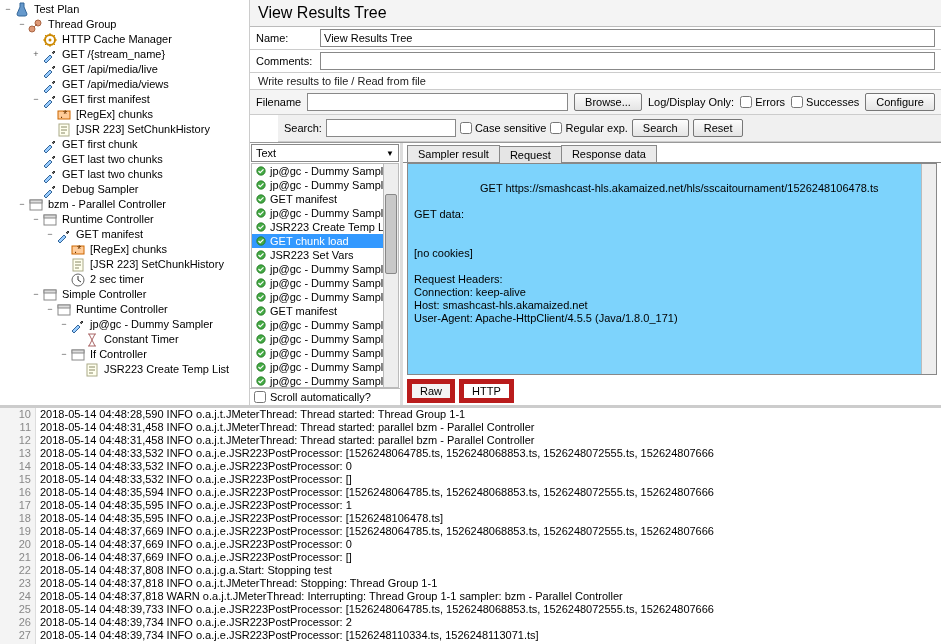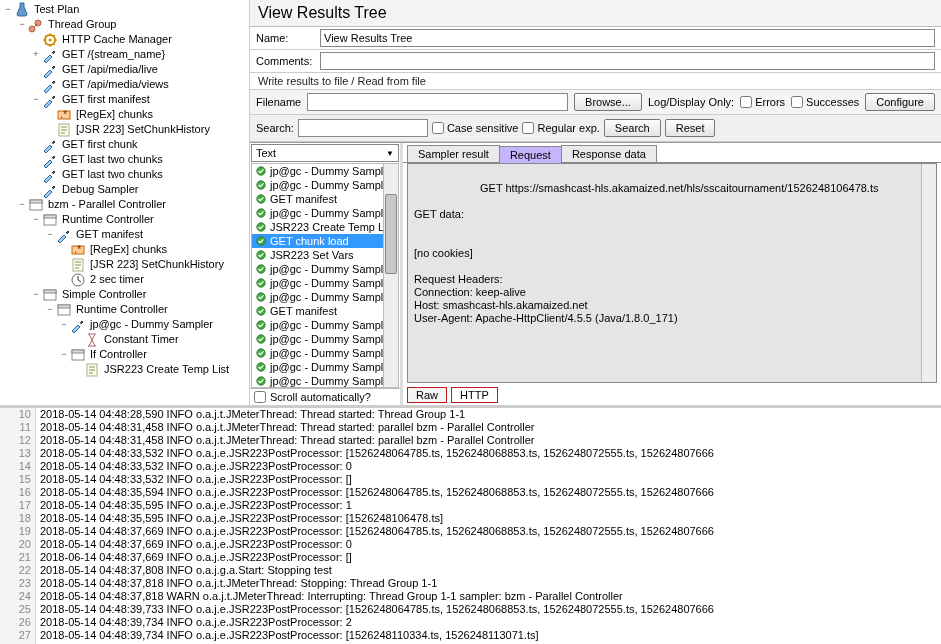--- a/index.html
+++ b/index.html
@@ -26,46 +26,46 @@
 .right-panel { flex: 1; display: flex; flex-direction: column; }
 .panel-title { font-size: 16px; font-weight: normal; padding: 4px 8px; border-bottom: 1px solid #bbb; background: #f4f4f4; }
 .form-row { display: flex; align-items: center; padding: 2px 6px; border-bottom: 1px solid #ccc; }
 .form-row label { width: 64px; }
 .form-row input[type=text].wide { flex: 1; border: 1px solid #888; height: 18px; padding: 1px 3px; background: #fff; }
 .fieldset-label { padding: 2px 8px; color: #222; border-bottom: 1px solid #ccc; }
 .filename-row { display: flex; align-items: center; padding: 3px 6px; gap: 6px; border-bottom: 1px solid #ccc; background: #f4f4f4; }
 .filename-row input[type=text] { flex: 1; border: 1px solid #888; height: 18px; padding: 1px 3px; }
 .btn { background: linear-gradient(#fdfdfd,#e4e4e4); border: 1px solid #777; padding: 2px 10px; cursor: pointer; border-radius: 2px; }
 .chk { display: flex; align-items: center; gap: 3px; }
-.search-row { display: flex; align-items: center; padding: 4px 6px; gap: 4px; background: #f0f0f0; border-bottom: 1px solid #ccc; }
+.search-row { display: flex; align-items: center; padding: 4px 6px; gap: 4px; background: #f0f0f0; border-bottom: 1px solid #ccc; margin-left: 28px; }
 .search-row input[type=text] { width: 130px; border: 1px solid #888; height: 18px; padding: 1px 3px; }
 
 .mid-split { flex: 1; display: flex; min-height: 0; border-top: 1px solid #999; }
 .results-col { width: 153px; display: flex; flex-direction: column; border-right: 3px solid #ddd; }
 .text-dd { display: flex; align-items: center; border: 1px solid #888; margin: 1px; padding: 1px 4px; height: 18px; justify-content: space-between; background: #fff; }
 .text-dd .arrow { font-size: 8px; }
 .results-list { flex: 1; overflow: hidden; border: 1px solid #bbb; margin: 0 1px; position: relative; }
 .results-list::-webkit-scrollbar { width: 15px; }
 .results-scroll { position: absolute; top:0; left:0; right:15px; bottom:0; overflow: hidden; }
 .res-item { display: flex; align-items: center; height: 14px; padding-left: 4px; gap: 4px; white-space: nowrap; }
 .res-item .ok { width: 10px; height: 10px; display:inline-block; }
 .res-item .ok svg { width:10px; height:10px; }
 .res-item.sel { background: #3399ff; color: #fff; }
 .scroll-fake { position:absolute; right:0; top:0; bottom:0; width:15px; background:#eee; border-left:1px solid #bbb; }
 .scroll-fake .thumb { position:absolute; left:1px; right:1px; top:30px; height:80px; background:#c8c8c8; border:1px solid #888; border-radius:2px; }
 .scroll-auto { border-top: 1px solid #bbb; padding: 2px 4px; display:flex; align-items:flex-end; gap:4px; }
 
 .detail-col { flex: 1; display: flex; flex-direction: column; }
 .tabs { display: flex; border-bottom: 1px solid #888; padding: 2px 4px 0 4px; gap: 0; }
 .tab { padding: 2px 10px; border: 1px solid #888; border-bottom: none; background: #eaeaea; margin-right: -1px; cursor: pointer; }
-.tab.active { background: #c4b5fd; position: relative; top: 1px; }
-.detail-body { flex: 1; border: 1px solid #888; margin: 0 4px 2px 4px; padding: 6px; font-family: "Courier New", monospace; font-size: 11px; white-space: pre; overflow: hidden; background: #e5e5e5; position: relative; }
+.tab.active { background: #e5e5e5; position: relative; top: 1px; }
+.detail-body { flex: 1; border: 1px solid #888; margin: 0 4px 2px 4px; padding: 6px; font-family: "Courier New", monospace; font-size: 11px; white-space: pre; overflow: hidden; background: #7dd3fc; position: relative; }
 .detail-scroll { position:absolute; right:0; top:0; bottom:0; width:15px; background:#eee; border-left:1px solid #bbb; }
 .raw-row { display: flex; gap: 4px; padding: 2px 4px; align-items:center; }
-.raw-btn { border: 1px solid #b91c1c; padding: 1px 8px; background: #f4f4f4; }
+.raw-btn { border: 5px solid #b91c1c; padding: 1px 8px; background: #f4f4f4; }
 .raw-btn.active { background: #fff; }
 
 
 .log-panel { height: 239px; border-top: 3px solid #ccc; display: flex; font-family: "Courier New", monospace; font-size: 11px; overflow: hidden; background: #fff; }
 .log-gutter { width: 36px; background: #f4f4f4; text-align: right; padding-right: 4px; color: #888; border-right: 1px solid #ddd; }
 .log-gutter div, .log-lines div { height: 13px; line-height: 13px; white-space: nowrap; }
 .log-lines { flex: 1; padding-left: 4px; overflow: hidden; }
 .log-lines .err { color: #a00000; }
 
 input[type=checkbox]{ margin:0; width:12px; height:12px; }

